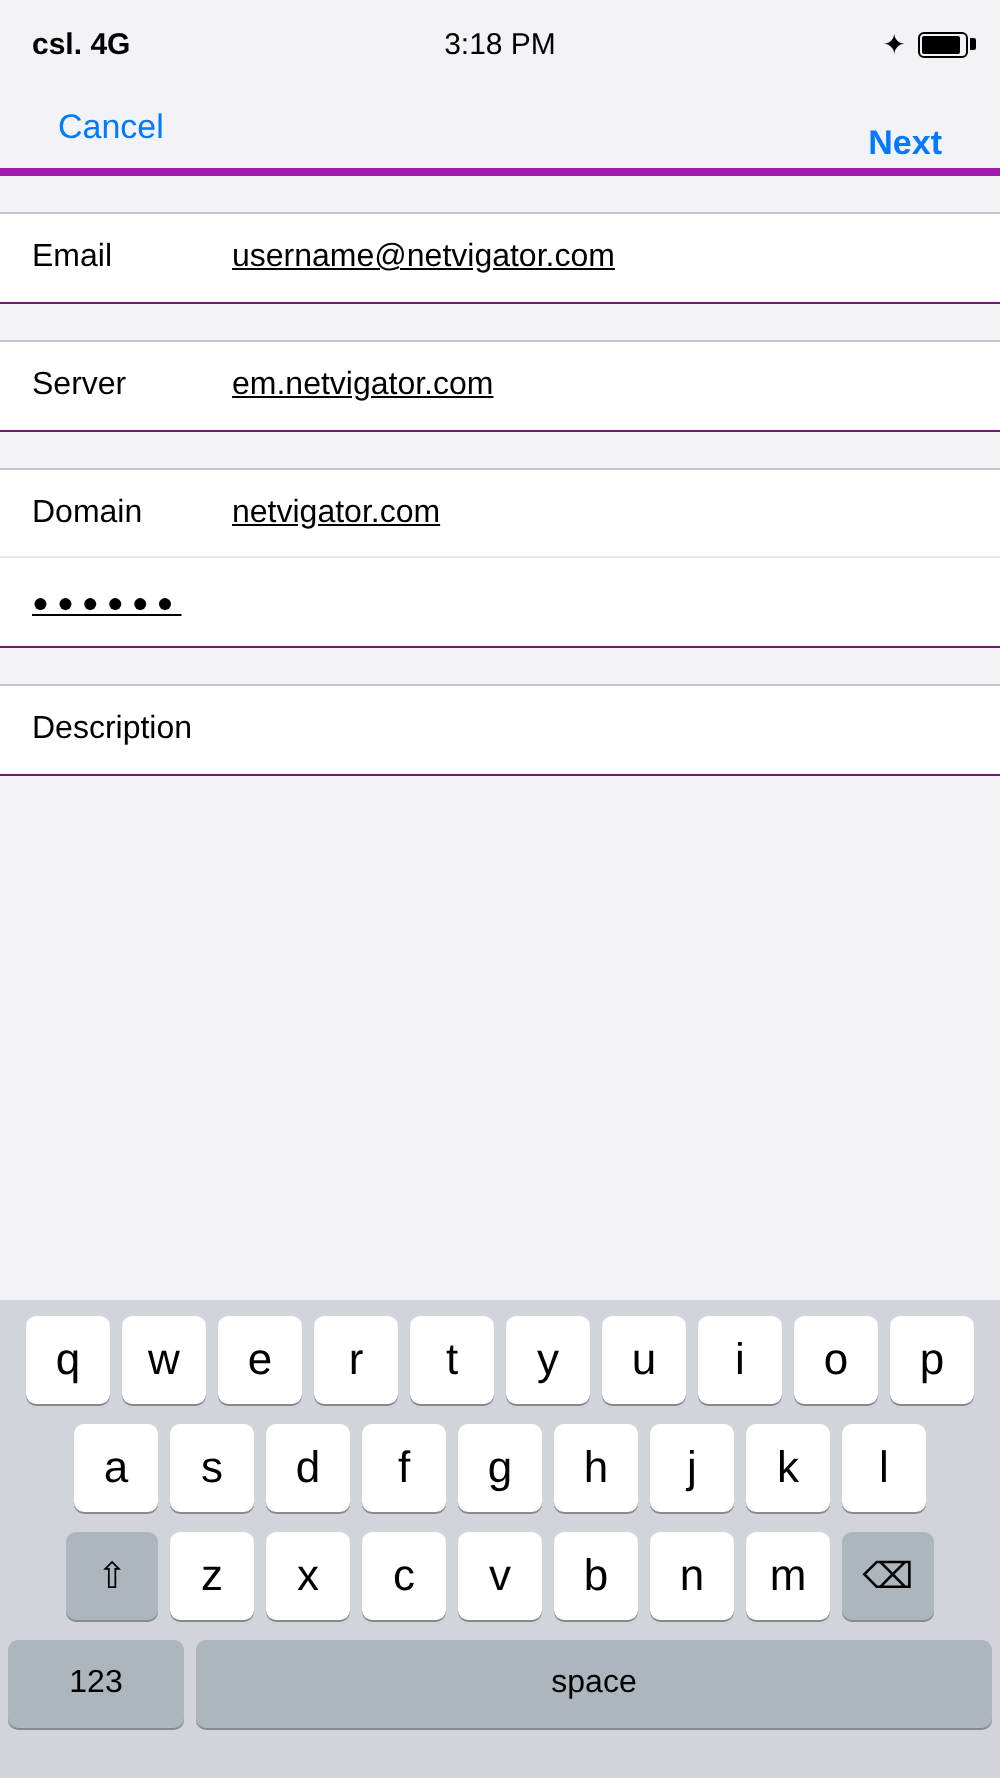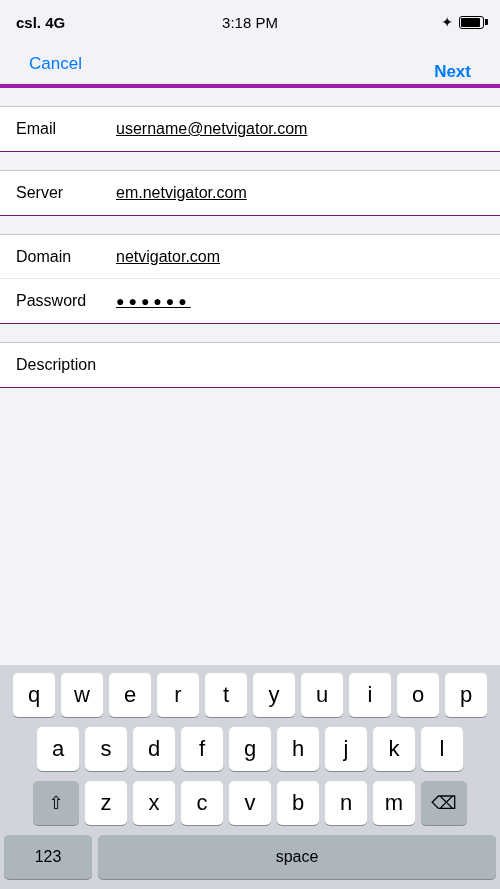--- a/index.html
+++ b/index.html
@@ -180,21 +180,21 @@
     .key.shift {
       max-width: 46px;
     }
     .key.backspace {
       max-width: 46px;
     }
     .bottom-row {
       display: flex;
       gap: 6px;
       padding: 0 4px;
-      margin-bottom: 6px;
+      margin-bottom: 21px;
     }
     .bottom-key {
       background: #adb5bd;
       border-radius: 5px;
       height: 44px;
       display: flex;
       align-items: center;
       justify-content: center;
       font-size: 16px;
       color: #000;
@@ -254,21 +254,20 @@
     </div>
   </div>
 
   <div class="section-gap"></div>
   <div class="form-section">
     <div class="form-row">
       <span class="row-label">Domain</span>
       <span class="row-value">netvigator.com</span>
     </div>
     <div class="form-row">
-      <span class="row-label">Password</span>
       <span class="row-value password">●●●●●●</span>
     </div>
   </div>
 
   <div class="section-gap"></div>
   <div class="form-section">
     <div class="form-row">
       <span class="row-label">Description</span>
     </div>
   </div>

